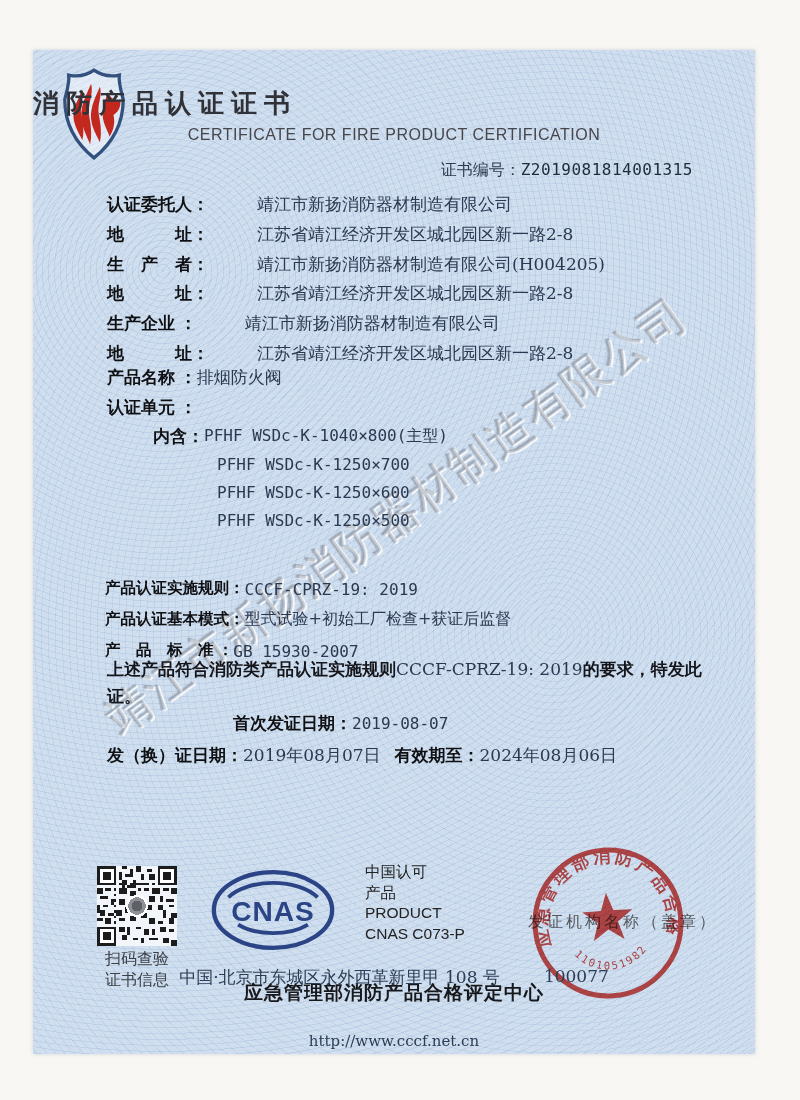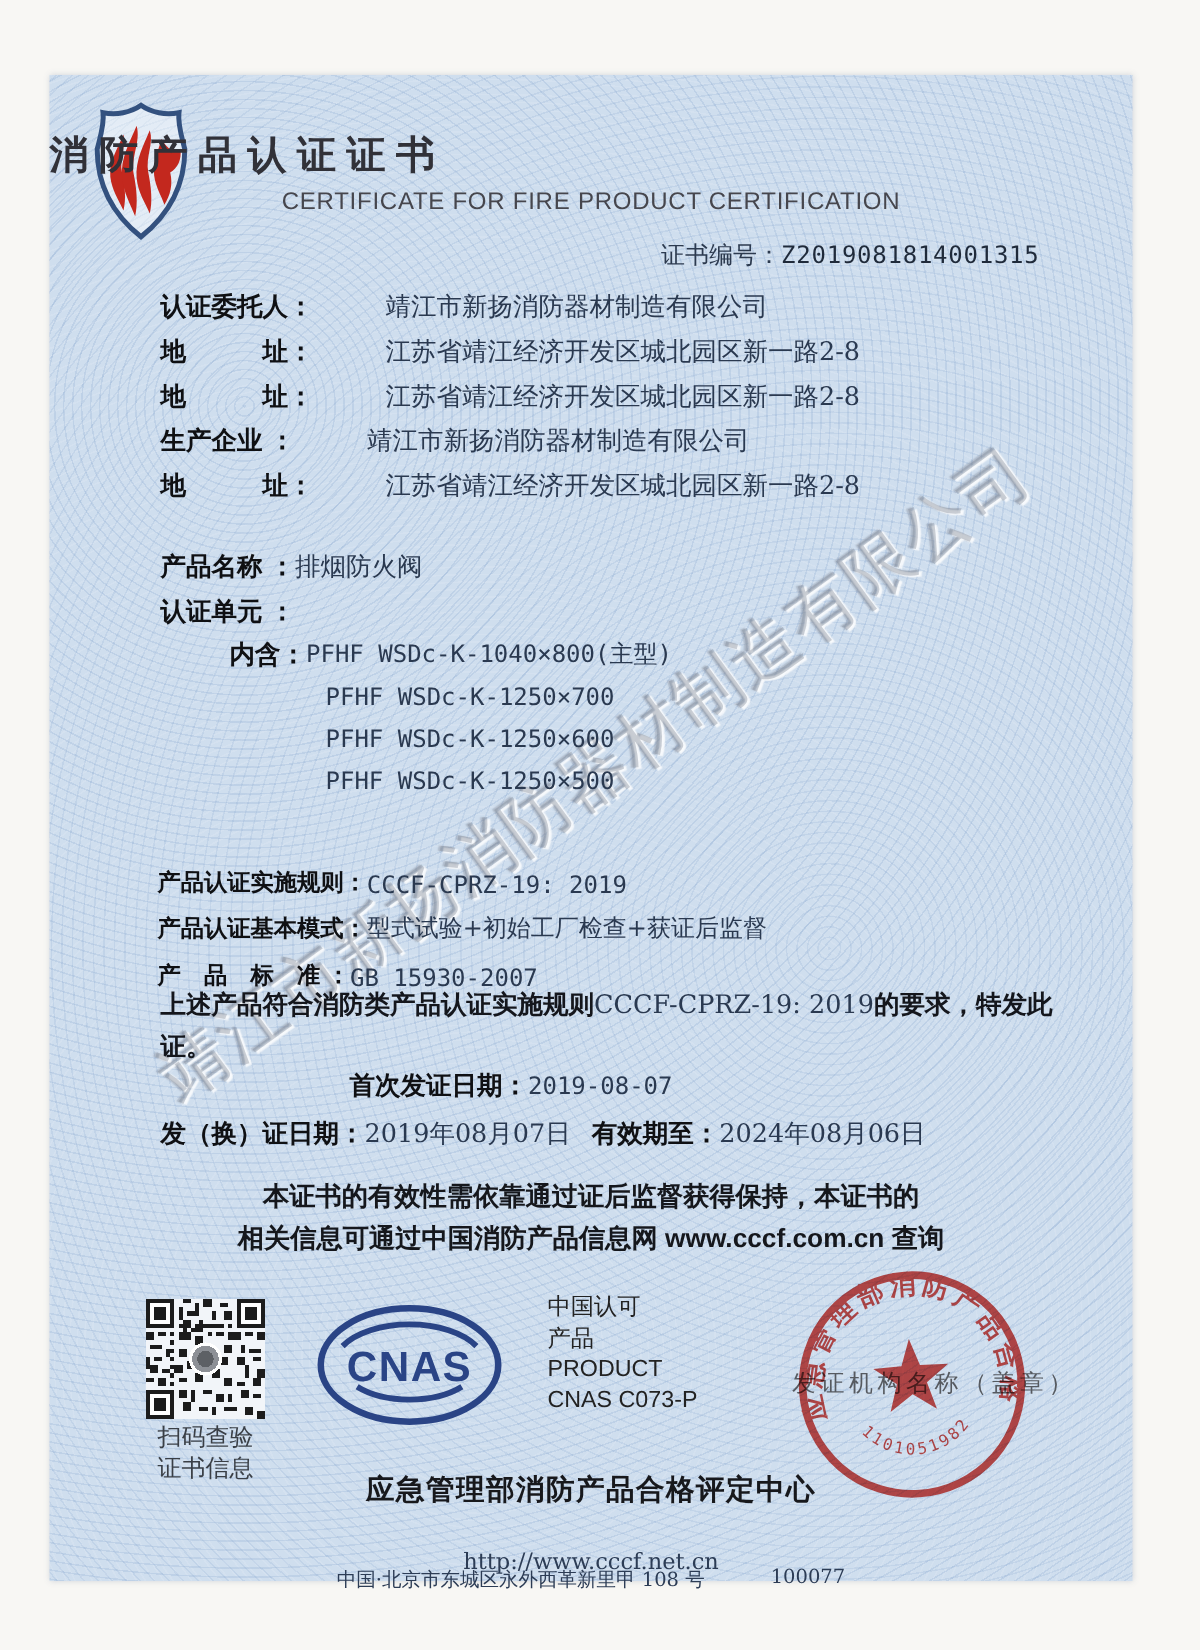--- a/index.html
+++ b/index.html
@@ -62,22 +62,22 @@
   .qr{left:64px;top:816px;width:80px;height:80px;}
   .qr-cap{left:56px;top:898px;width:96px;text-align:center;font-size:16px;line-height:21px;color:#3a3f46;}
   .cnas-logo{left:176px;top:818px;}
   .cnas-lines{left:332px;top:812px;line-height:20.5px;font-size:15.5px;color:#222;}
   .sign-line{left:445px;top:862px;width:290px;text-align:center;font-size:16px;
     letter-spacing:3px;color:#565a60;font-family:"DejaVu Serif","Liberation Serif",serif;}
   .stamp{left:494px;top:792px;width:162px;height:162px;mix-blend-mode:multiply;opacity:.9;
     transform:rotate(-4deg);}
   .org-name{left:0;right:0;top:930px;text-align:center;font-size:19px;font-weight:700;
     color:#17181c;letter-spacing:1px;}
-  .addr-row{left:0;right:0;top:994px;display:flex;justify-content:center;gap:44px;
-    font-size:13px;color:#2c3c55;font-family:"DejaVu Serif","Liberation Serif",serif;}
+  .addr-row{left:0;right:0;top:916px;display:flex;justify-content:center;gap:44px;
+    font-size:17px;color:#2c3c55;font-family:"DejaVu Serif","Liberation Serif",serif;}
   .website{left:0;right:0;top:982px;text-align:center;font-size:15px;color:#2c3c55;
     font-family:"DejaVu Serif","Liberation Serif",serif;}
 </style>
 </head>
 <body>
 
 <div class="paper">
 
   <div class="watermark">靖江市新扬消防器材制造有限公司</div>
 
@@ -101,20 +101,24 @@
   <div class="abs sec-a">
     <div class="row">
         <span class="lbl">认证委托人：</span>
         <span class="val">靖江市新扬消防器材制造有限公司</span>
       </div>
     <div class="row">
         <span class="lbl">地　　　址：</span>
         <span class="val">江苏省靖江经济开发区城北园区新一路2-8</span>
       </div>
     <div class="row">
+        <span class="lbl">生　产　者：</span>
+        <span class="val">靖江市新扬消防器材制造有限公司(H004205)</span>
+      </div>
+    <div class="row">
         <span class="lbl">地　　　址：</span>
         <span class="val">江苏省靖江经济开发区城北园区新一路2-8</span>
       </div>
     <div class="row">
         <span class="lbl">生产企业 ：</span>
         <span class="val">靖江市新扬消防器材制造有限公司</span>
       </div>
     <div class="row">
         <span class="lbl">地　　　址：</span>
         <span class="val">江苏省靖江经济开发区城北园区新一路2-8</span>
@@ -168,24 +172,20 @@
     <span class="val mono">2019-08-07</span>
   </div>
 
   <div class="abs row issue-row">
     <span class="lbl">发（换）证日期：</span>
     <span class="val">2019年08月07日</span>
     <span class="lbl pair2">有效期至：</span>
     <span class="val">2024年08月06日</span>
   </div>
 
-  <div class="abs notice">
-    <div>本证书的有效性需依靠通过证后监督获得保持，本证书的</div>
-    <div>相关信息可通过中国消防产品信息网 www.cccf.com.cn 查询</div>
-  </div>
 
   <svg class="abs qr" viewBox="0 0 29 29" shape-rendering="crispEdges">
     <rect width="29" height="29" fill="#f2f5f9"></rect>
     <g fill="#1c1c1c">
       <path d="M0 0h7v7H0z M22 0h7v7h-7z M0 22h7v7H0z"></path>
     </g>
     <path fill="#ffffff" d="M1 1h5v5H1z M23 1h5v5h-5z M1 23h5v5H1z"></path>
     <path fill="#1c1c1c" d="M2 2h3v3H2z M24 2h3v3h-3z M2 24h3v3h-3z"></path>
     <path fill="#1c1c1c" d="M8 6h1v1H8z M10 6h1v1h-1z M12 6h1v1h-1z M14 6h1v1h-1z M16 6h1v1h-1z M18 6h1v1h-1z M20 6h1v1h-1z M6 8h1v1H6z M6 10h1v1H6z M6 12h1v1H6z M6 14h1v1H6z M6 16h1v1H6z M6 18h1v1H6z M6 20h1v1H6z"></path>
     <path fill="#1c1c1c" d="M9 0h2v1H9z M12 1h1v2h-1z M14 0h2v2h-2z M18 1h2v1h-2z M8 2h1v3H8z M10 3h3v1h-3z M16 3h1v2h-1z M19 3h2v2h-2z M9 5h2v2H9z M13 5h1v3h-1z M15 6h3v1h-3z M0 8h2v2H0z M3 8h2v1H3z M8 8h3v2H8z M12 9h2v2h-2z M17 8h2v1h-2z M20 8h3v2h-3z M24 8h2v1h-2z M27 8h2v2h-2z M1 11h3v1H1z M5 12h1v2H5z M8 12h2v2H8z M19 11h2v2h-2z M23 11h1v2h-1z M25 12h3v1h-3z M0 14h1v3H0z M2 14h2v1H2z M22 14h2v2h-2z M26 14h2v1h-2z M1 16h2v2H1z M4 17h2v1H4z M7 16h2v2H7z M24 16h1v3h-1z M27 17h2v2h-2z M0 19h2v1H0z M3 19h2v2H3z M8 19h2v1H8z M19 19h2v2h-2z M22 20h2v1h-2z M26 19h2v2h-2z M8 22h2v2H8z M11 22h1v3h-1z M14 22h2v1h-2z M17 23h2v2h-2z M20 23h1v2h-1z M23 22h2v2h-2z M26 23h2v1h-2z M9 25h2v2H9z M13 26h2v1h-2z M16 26h1v2h-1z M19 26h3v1h-3z M24 26h2v2h-2z M27 27h2v2h-2z M9 7h1v1H9z M11 7h2v1h-2z M15 8h1v1h-1z M13 13h3v3h-3z M18 14h2v2h-2z M10 15h2v2h-2z M16 17h2v2h-2z M12 18h2v2h-2z"></path>

